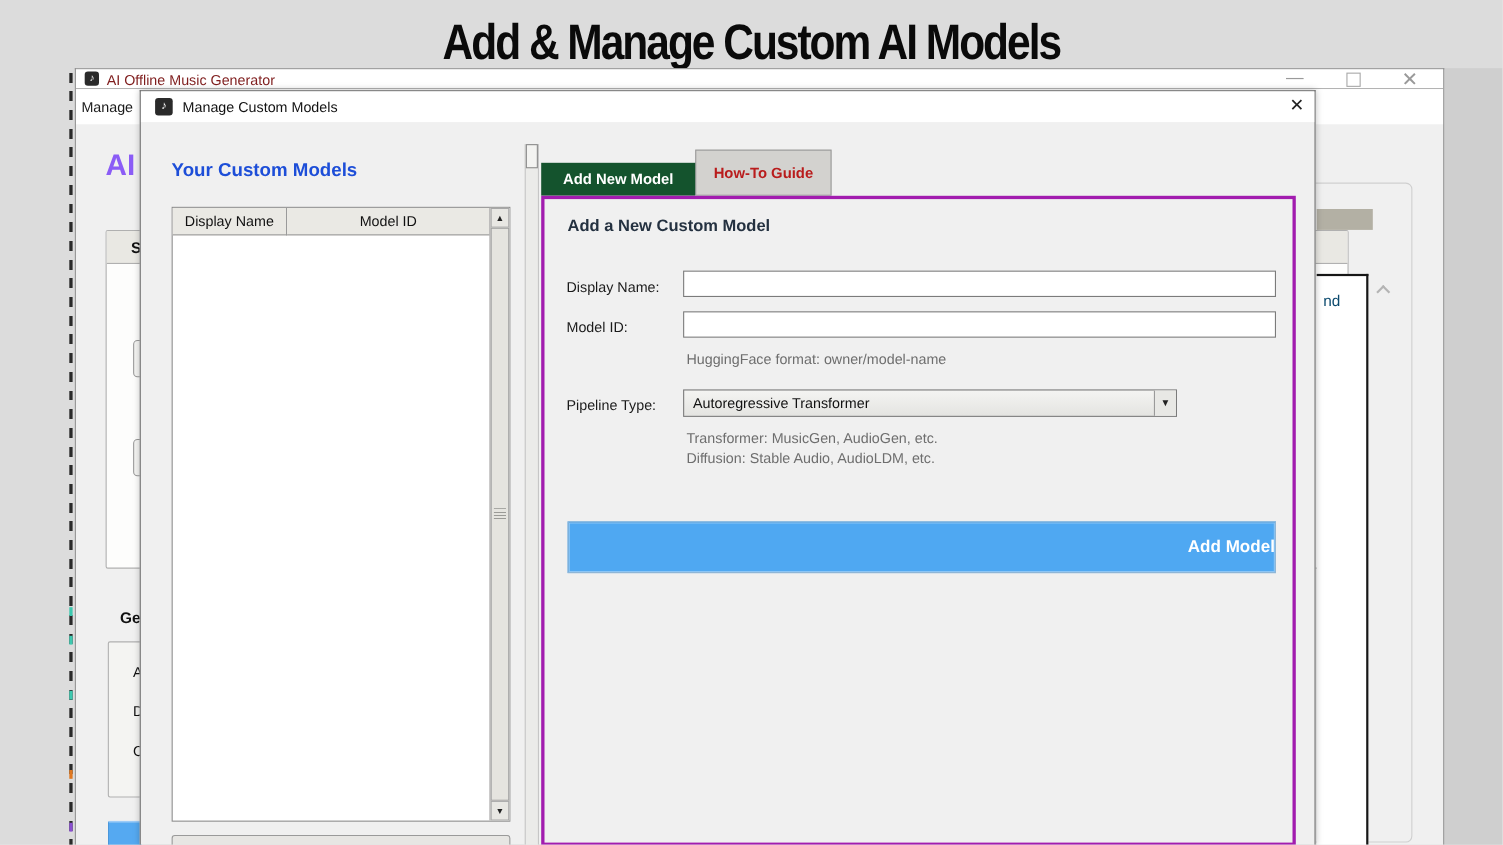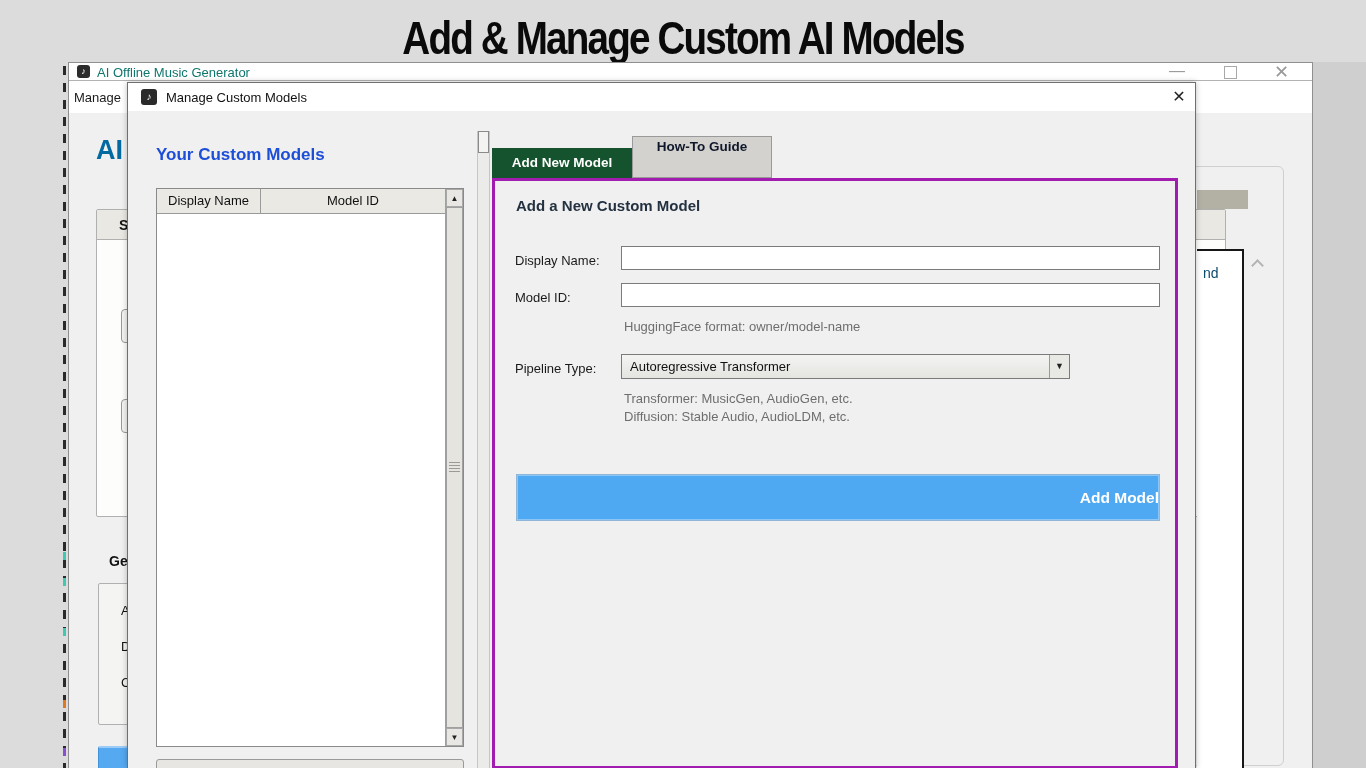--- a/index.html
+++ b/index.html
@@ -18,28 +18,28 @@
     background:repeating-linear-gradient(to bottom,#2a2a2a 0 9px, transparent 9px 17px); }
   .tick { position:absolute; width:3px; height:8px; }
 
   
   .app-window { position:absolute; left:68px; top:62px; width:1245px; height:706px;
     background:#f0f0f0; border:1px solid #8f8f8f; border-bottom:none; overflow:hidden; }
   .app-titlebar { position:absolute; left:0; top:0; width:100%; height:18px; background:#ffffff;
     border-bottom:1px solid #b3b3b3; }
   .app-icon { position:absolute; left:8px; top:2px; width:13px; height:13px; background:#2b2b2b;
     border-radius:3px; color:#fff; font-size:9px; line-height:13px; text-align:center; }
-  .app-title { position:absolute; left:28px; top:2px; font-size:13px; color:#0f766e; white-space:nowrap; }
+  .app-title { position:absolute; left:28px; top:2px; font-size:13px; color:#7f1d1d; white-space:nowrap; }
   .ctl { position:absolute; color:#9a9a9a; cursor:default; }
   .ctl-min { left:1100px; top:-1px; font-size:16px; }
   .ctl-max { left:1155px; top:3px; width:13px; height:13px; border:1.5px solid #a8a8a8; }
   .ctl-close { left:1205px; top:-2px; font-size:18px; }
   .app-menubar { position:absolute; left:0; top:18px; width:100%; height:32px; background:#ffffff; }
   .menu-item { position:absolute; left:5px; top:9px; font-size:13px; color:#1a1a1a; }
-  .app-heading { position:absolute; left:27px; top:72px; font-size:27px; font-weight:bold; color:#0369a1; }
+  .app-heading { position:absolute; left:27px; top:72px; font-size:27px; font-weight:bold; color:#8b5cf6; }
   .bg-group1 { position:absolute; left:27px; top:146px; width:1130px; height:308px;
     border:1px solid #b0b0b0; background:#fdfdfc; border-radius:2px; }
   .bg-group1-header { height:30px; background:#e9e8e3; border-bottom:1px solid #b0b0b0;
     font-size:14px; font-weight:bold; color:#111; padding:7px 0 0 22px; }
   .bg-cutbox { position:absolute; left:52px; width:80px; height:34px; border:1px solid #9a9a9a;
     border-radius:4px; background:#f4f4f2; }
   .bg-gen-label { position:absolute; left:40px; top:490px; font-size:14px; font-weight:bold; color:#111; }
   .bg-group2 { position:absolute; left:29px; top:520px; width:200px; height:142px;
     border:1px solid #b0b0b0; background:#f4f4f2; border-radius:2px; }
   .bg-frag-label { position:absolute; left:52px; font-size:13px; color:#111; }
@@ -87,22 +87,22 @@
     background:#e7e6e3; border:1px solid #9a9a9a; border-radius:3px; }
 
   .mid-scrollbar { position:absolute; left:349px; top:48px; width:13px; height:638px;
     background:#ebebe9; border-left:1px solid #c6c6c6; border-right:1px solid #c6c6c6; }
   .mid-thumb { position:absolute; left:0; top:0; width:11px; height:22px; background:#f3f3f1;
     border:1px solid #8a8a8a; }
 
   .tab { position:absolute; font-weight:bold; font-size:13.5px; text-align:center; cursor:default; }
   .tab-active { left:364px; top:65px; width:140px; height:30px; background:#14532d; color:#ffffff;
     line-height:30px; }
-  .tab-inactive { left:504px; top:53px; width:140px; height:42px; background:#d3d2cf;
-    border:1px solid #9a9a9a; color:#0f172a; padding-top:2px; }
+  .tab-inactive { left:504px; top:53px; width:124px; height:42px; background:#d3d2cf;
+    border:1px solid #9a9a9a; color:#b91c1c; padding-top:13px; }
 
   .form-panel { position:absolute; left:364px; top:95px; width:686px; height:591px;
     background:#f0f0f0; border:3px solid #a21caf; }
   .form-heading { position:absolute; left:21px; top:16px; font-size:15px; font-weight:bold; color:#243140; }
   .f-label { position:absolute; left:20px; font-size:13px; color:#1a1a1a; }
   .f-input { position:absolute; left:126px; width:539px; height:24px; background:#ffffff;
     border:1px solid #7b7b7b; font-size:13px; padding:0 6px; font-family:"Liberation Sans",sans-serif; }
   .f-hint { position:absolute; left:129px; font-size:13px; color:#6e6e6e; }
   .combo { position:absolute; left:126px; top:173px; width:449px; height:25px;
     background:linear-gradient(#f4f4f2,#e4e4e1); border:1px solid #7b7b7b; cursor:default; }

